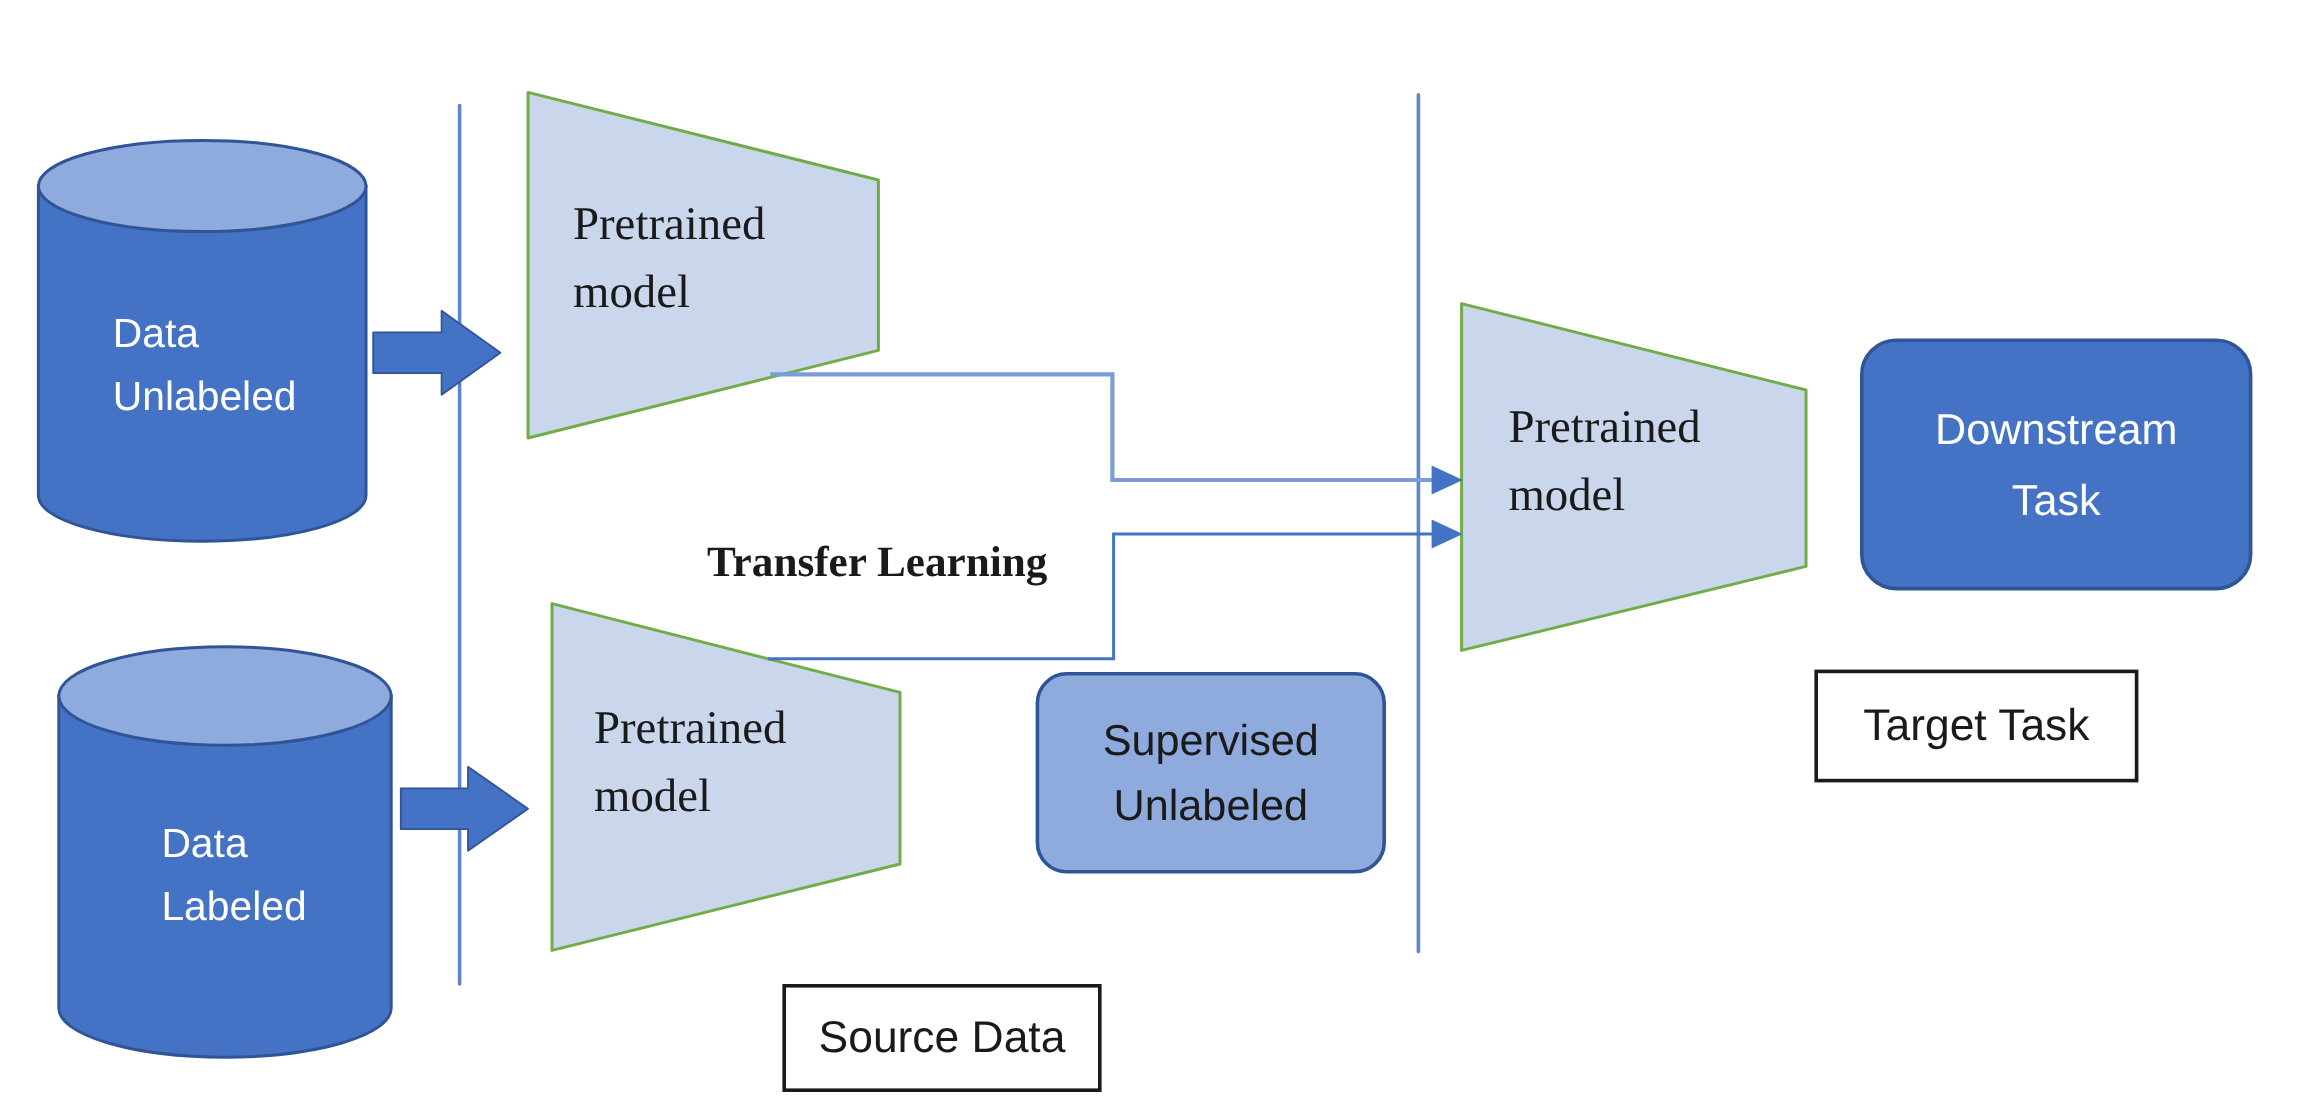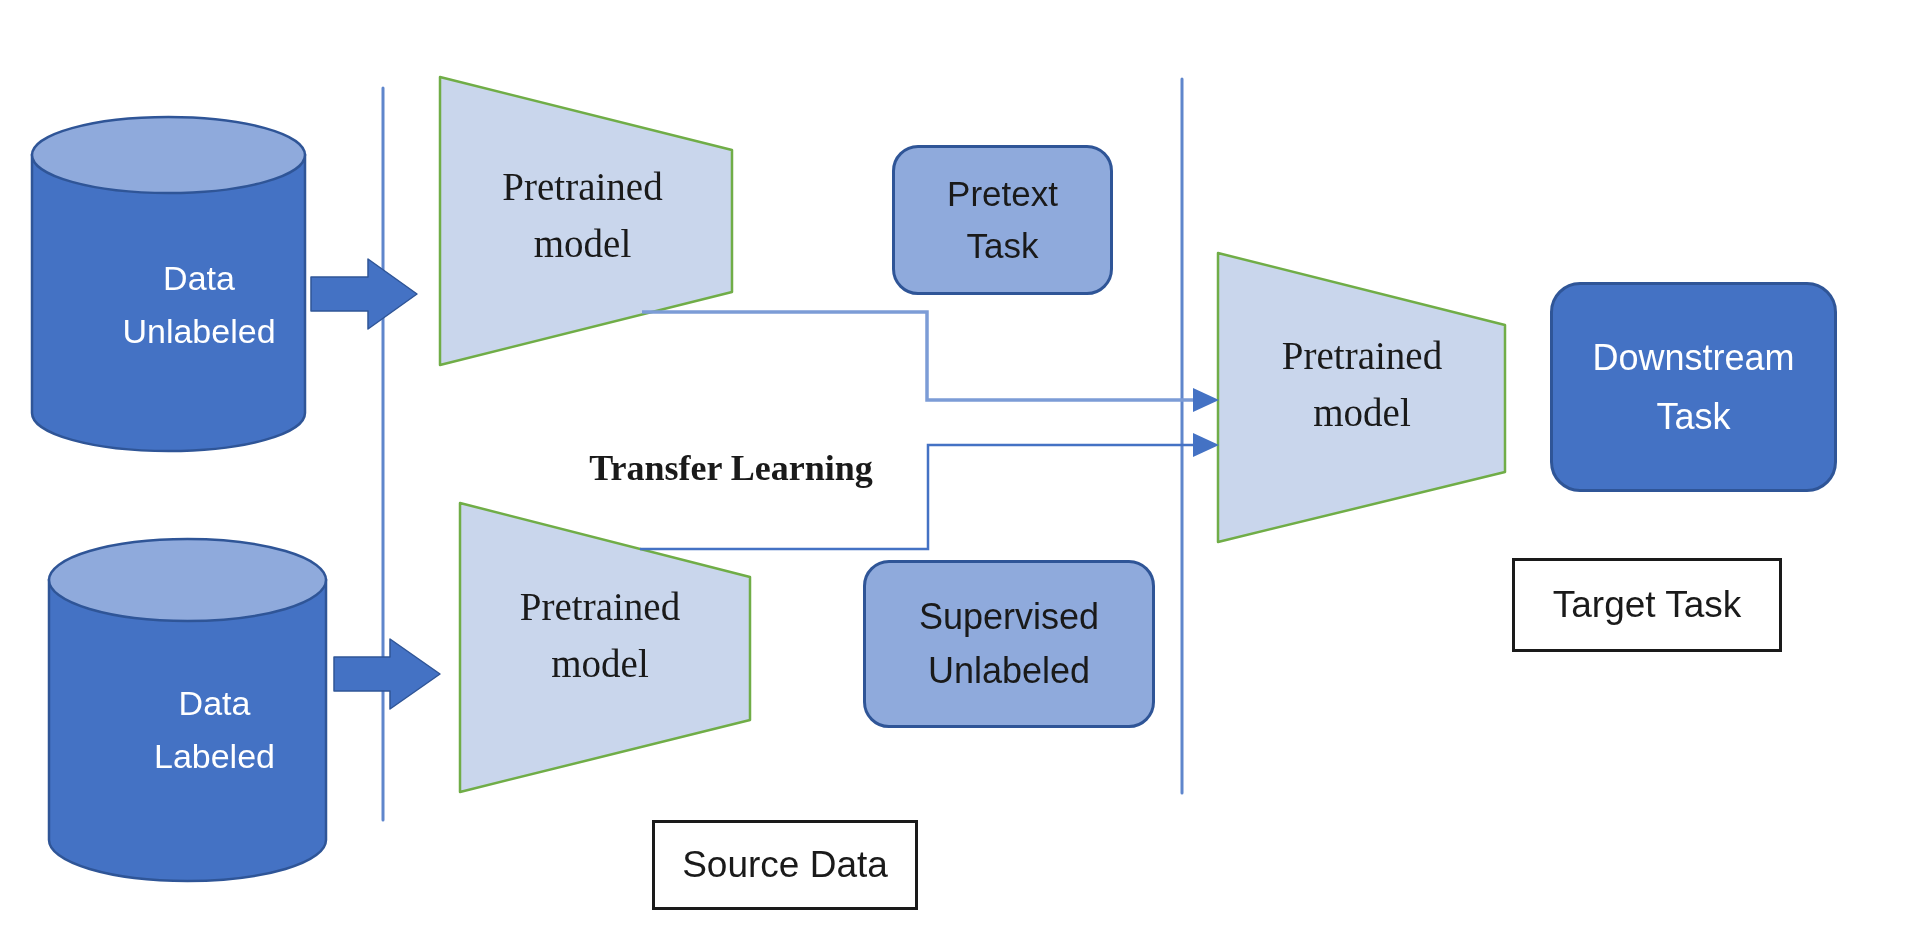--- a/index.html
+++ b/index.html
@@ -16,21 +16,21 @@
   .cyl-top{fill:var(--medium-blue,#8FAADC);stroke:var(--dark-blue-border,#2F5597);stroke-width:2.5;}
   .trapezoid{fill:var(--trapezoid-fill,#C9D6EC);stroke:var(--trapezoid-border,#70AD47);stroke-width:2.5;stroke-linejoin:round;}
   .block-arrow{fill:var(--primary-blue,#4472C4);stroke:var(--dark-blue-border,#2F5597);stroke-width:1.5;stroke-linejoin:round;}
   .conn-light{fill:none;stroke:var(--connector-light,#7C9CD6);stroke-width:3.5;}
   .conn-dark{fill:none;stroke:var(--primary-blue,#4472C4);stroke-width:2.5;}
   .arrowhead{fill:var(--primary-blue,#4472C4);}
 
   
   .label{
     position:absolute;display:flex;align-items:center;justify-content:center;
-    text-align:center;color:var(--text-dark,#1a1a1a);pointer-events:none;
+    color:var(--text-dark,#1a1a1a);pointer-events:none;
   }
   .label span{display:inline-block;}
   .lbl-white{color:var(--text-white,#fff);}
   .lbl-sans{font-family:"Liberation Sans",sans-serif;}
   .lbl-serif{font-family:"Liberation Serif",serif;}
 
   .node-box{
     position:absolute;display:flex;align-items:center;justify-content:center;
     text-align:center;box-sizing:border-box;
   }
@@ -77,50 +77,47 @@
     <polygon class="trapezoid" points="460,503 750,577 750,720 460,792"></polygon>
     <polygon class="trapezoid" points="1218,253 1505,325 1505,472 1218,542"></polygon>
 
     <polyline class="conn-light" points="642,312 927,312 927,400 1195,400"></polyline>
     <polygon class="arrowhead" points="1193,388 1219,400 1193,412"></polygon>
 
     <polyline class="conn-dark" points="640,549 928,549 928,445 1195,445"></polyline>
     <polygon class="arrowhead" points="1193,433 1219,445 1193,457"></polygon>
   </svg>
 
-  <div class="label lbl-sans lbl-white" style="left:33px;top:240px;width:312px;height:130px;font-size:34px;line-height:1.55;padding-left:10px;">
+  <div class="label lbl-sans lbl-white" style="left:33px;top:240px;width:312px;height:130px;font-size:34px;line-height:1.55;">
     <span style="max-width:190px;">Data Unlabeled</span>
   </div>
   <div class="label lbl-sans lbl-white" style="left:49px;top:665px;width:331px;height:130px;font-size:34px;line-height:1.55;">
     <span style="max-width:160px;">Data Labeled</span>
   </div>
 
   <div class="label lbl-serif" style="left:450px;top:148px;width:265px;height:135px;font-size:39px;line-height:1.45;">
     <span style="max-width:210px;">Pretrained model</span>
   </div>
   <div class="label lbl-serif" style="left:465px;top:568px;width:270px;height:135px;font-size:39px;line-height:1.45;">
     <span style="max-width:210px;">Pretrained model</span>
   </div>
   <div class="label lbl-serif" style="left:1228px;top:315px;width:268px;height:140px;font-size:39px;line-height:1.45;">
     <span style="max-width:210px;">Pretrained model</span>
   </div>
 
   <div class="label lbl-serif" style="left:601px;top:448px;width:260px;height:40px;font-size:36px;white-space:nowrap;font-weight:bold;">
     <span>Transfer Learning</span>
   </div>
 
-  <div class="node-box box-blue-medium lbl-sans" style="left:892px;top:145px;width:221px;height:150px;font-size:35px;line-height:1.5;">
-    <span style="max-width:150px;">Pretext Task</span>
-  </div>
 
   <div class="node-box box-blue-medium lbl-sans" style="left:863px;top:560px;width:292px;height:168px;font-size:36px;line-height:1.5;">
     <span style="max-width:230px;">Supervised Unlabeled</span>
   </div>
 
-  <div class="node-box box-blue-dark lbl-sans" style="left:1550px;top:282px;width:287px;height:210px;font-size:36px;line-height:1.65;">
+  <div class="node-box box-blue-dark lbl-sans" style="left:1550px;top:282px;width:327px;height:210px;font-size:36px;line-height:1.65;">
     <span style="max-width:260px;">Downstream Task</span>
   </div>
 
   <div class="node-box box-plain lbl-sans" style="left:1512px;top:558px;width:270px;height:94px;font-size:37px;">
     <span>Target Task</span>
   </div>
 
   <div class="node-box box-plain lbl-sans" style="left:652px;top:820px;width:266px;height:90px;font-size:37px;">
     <span>Source Data</span>
   </div>

